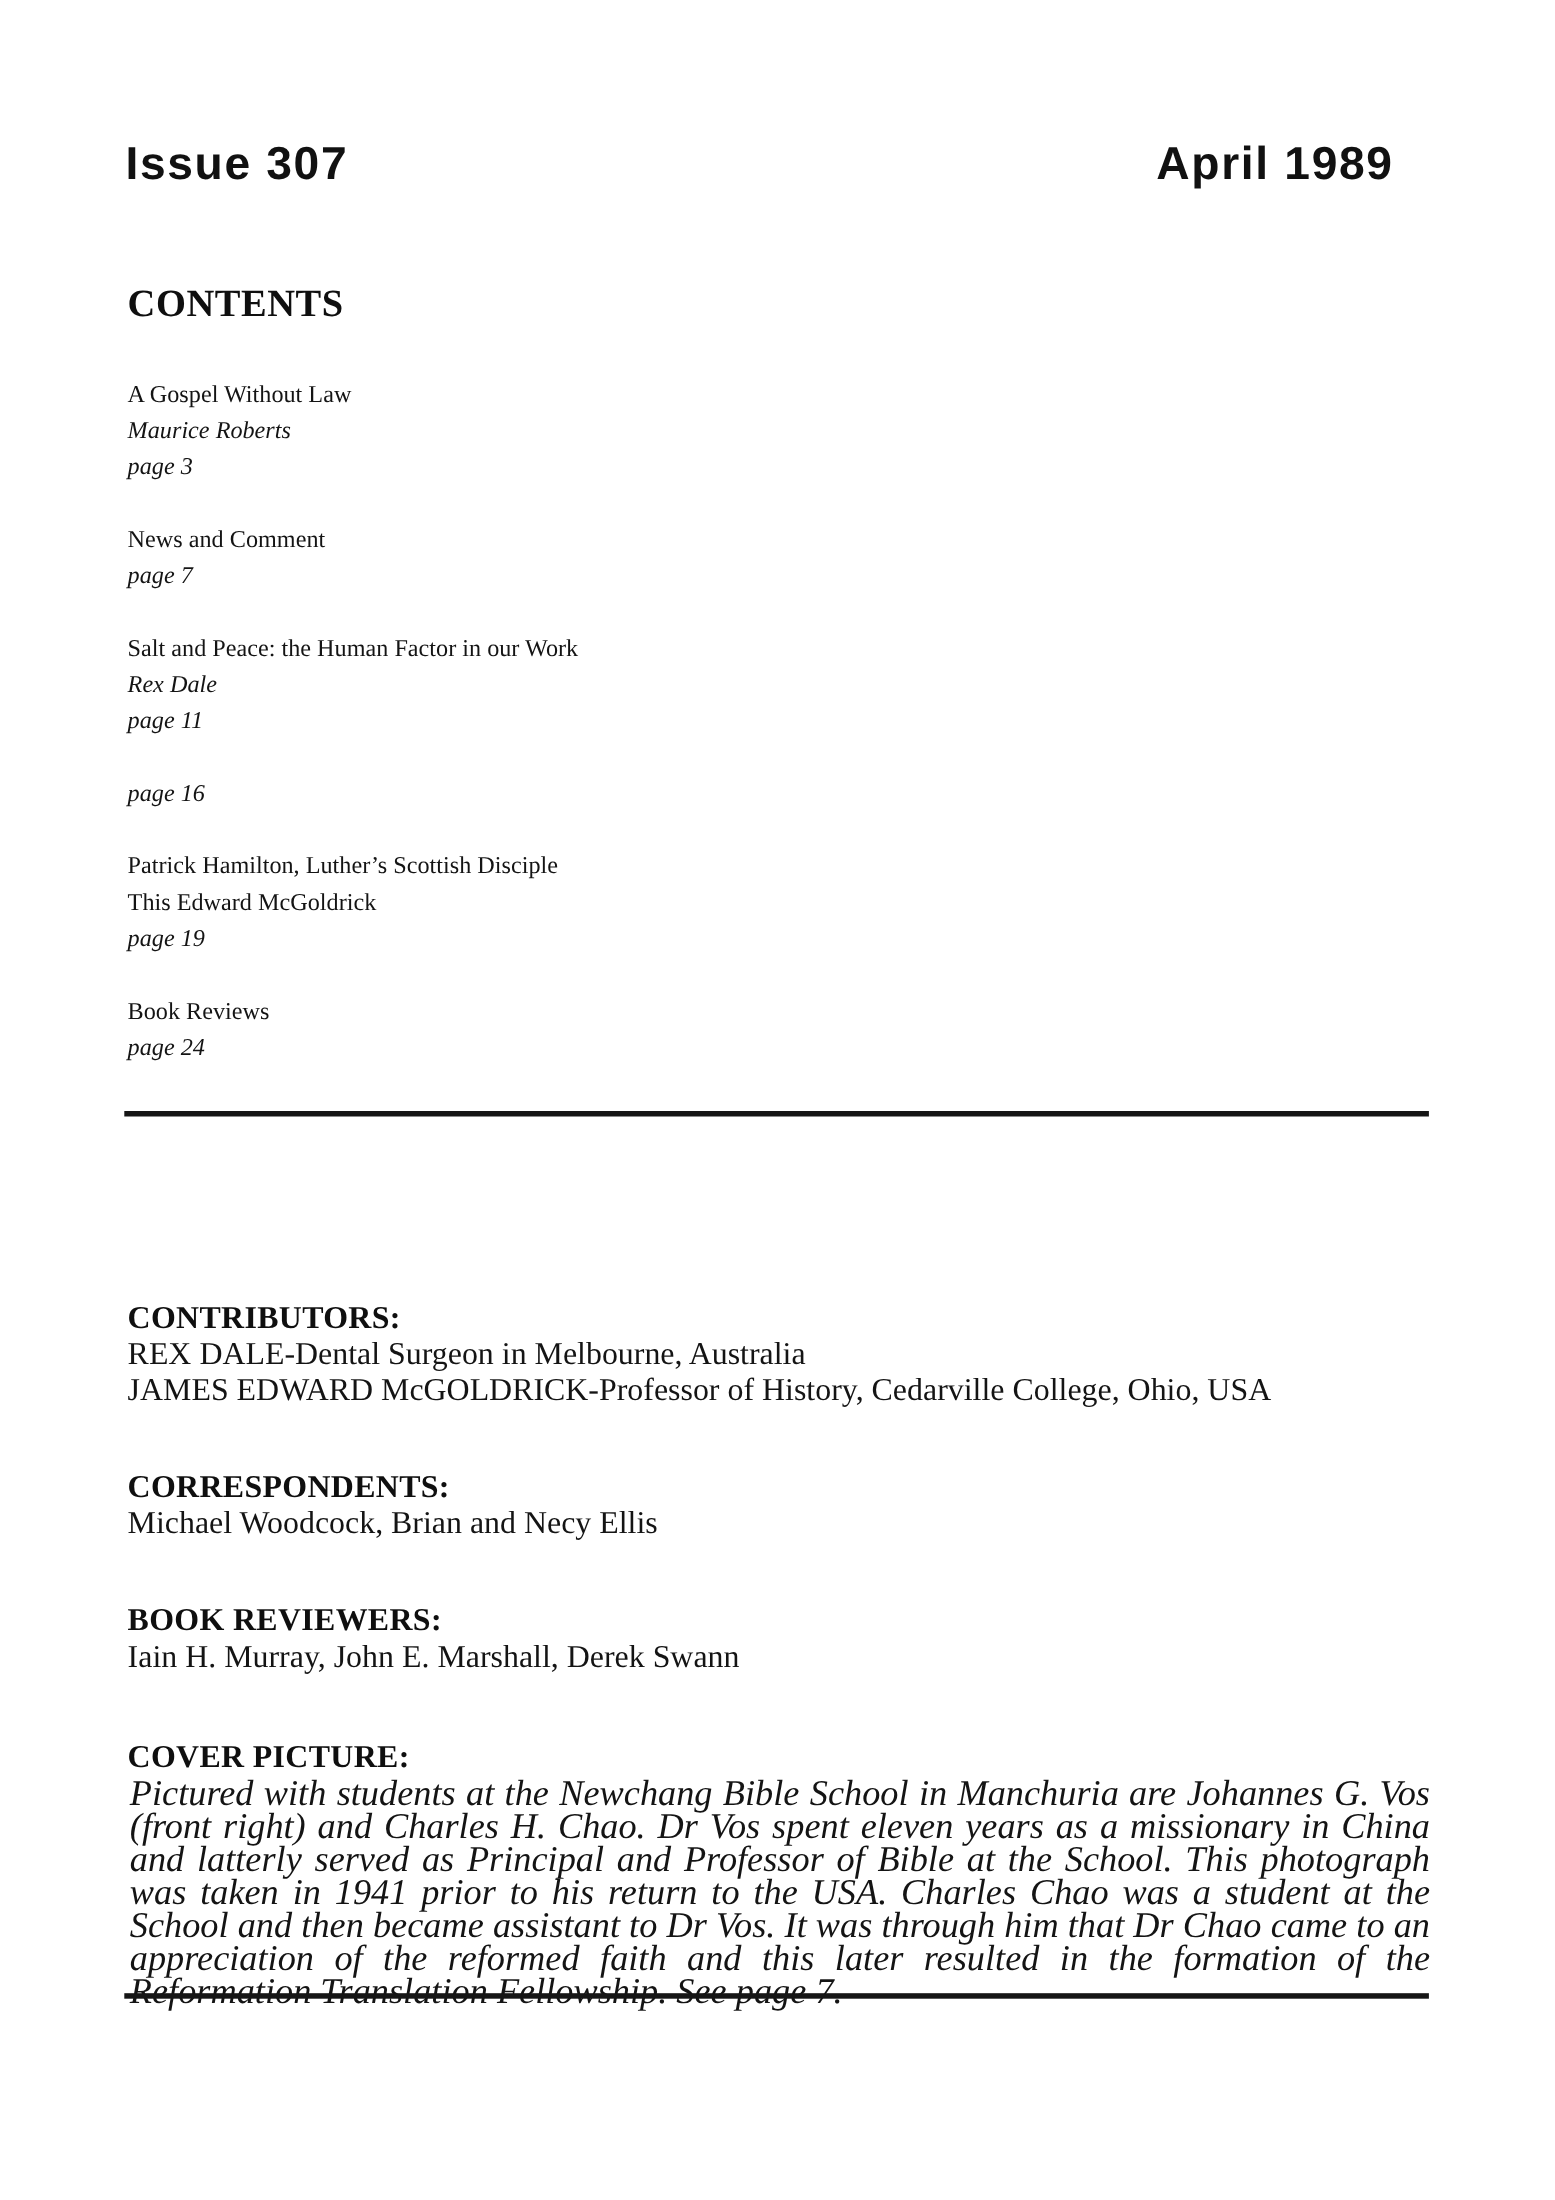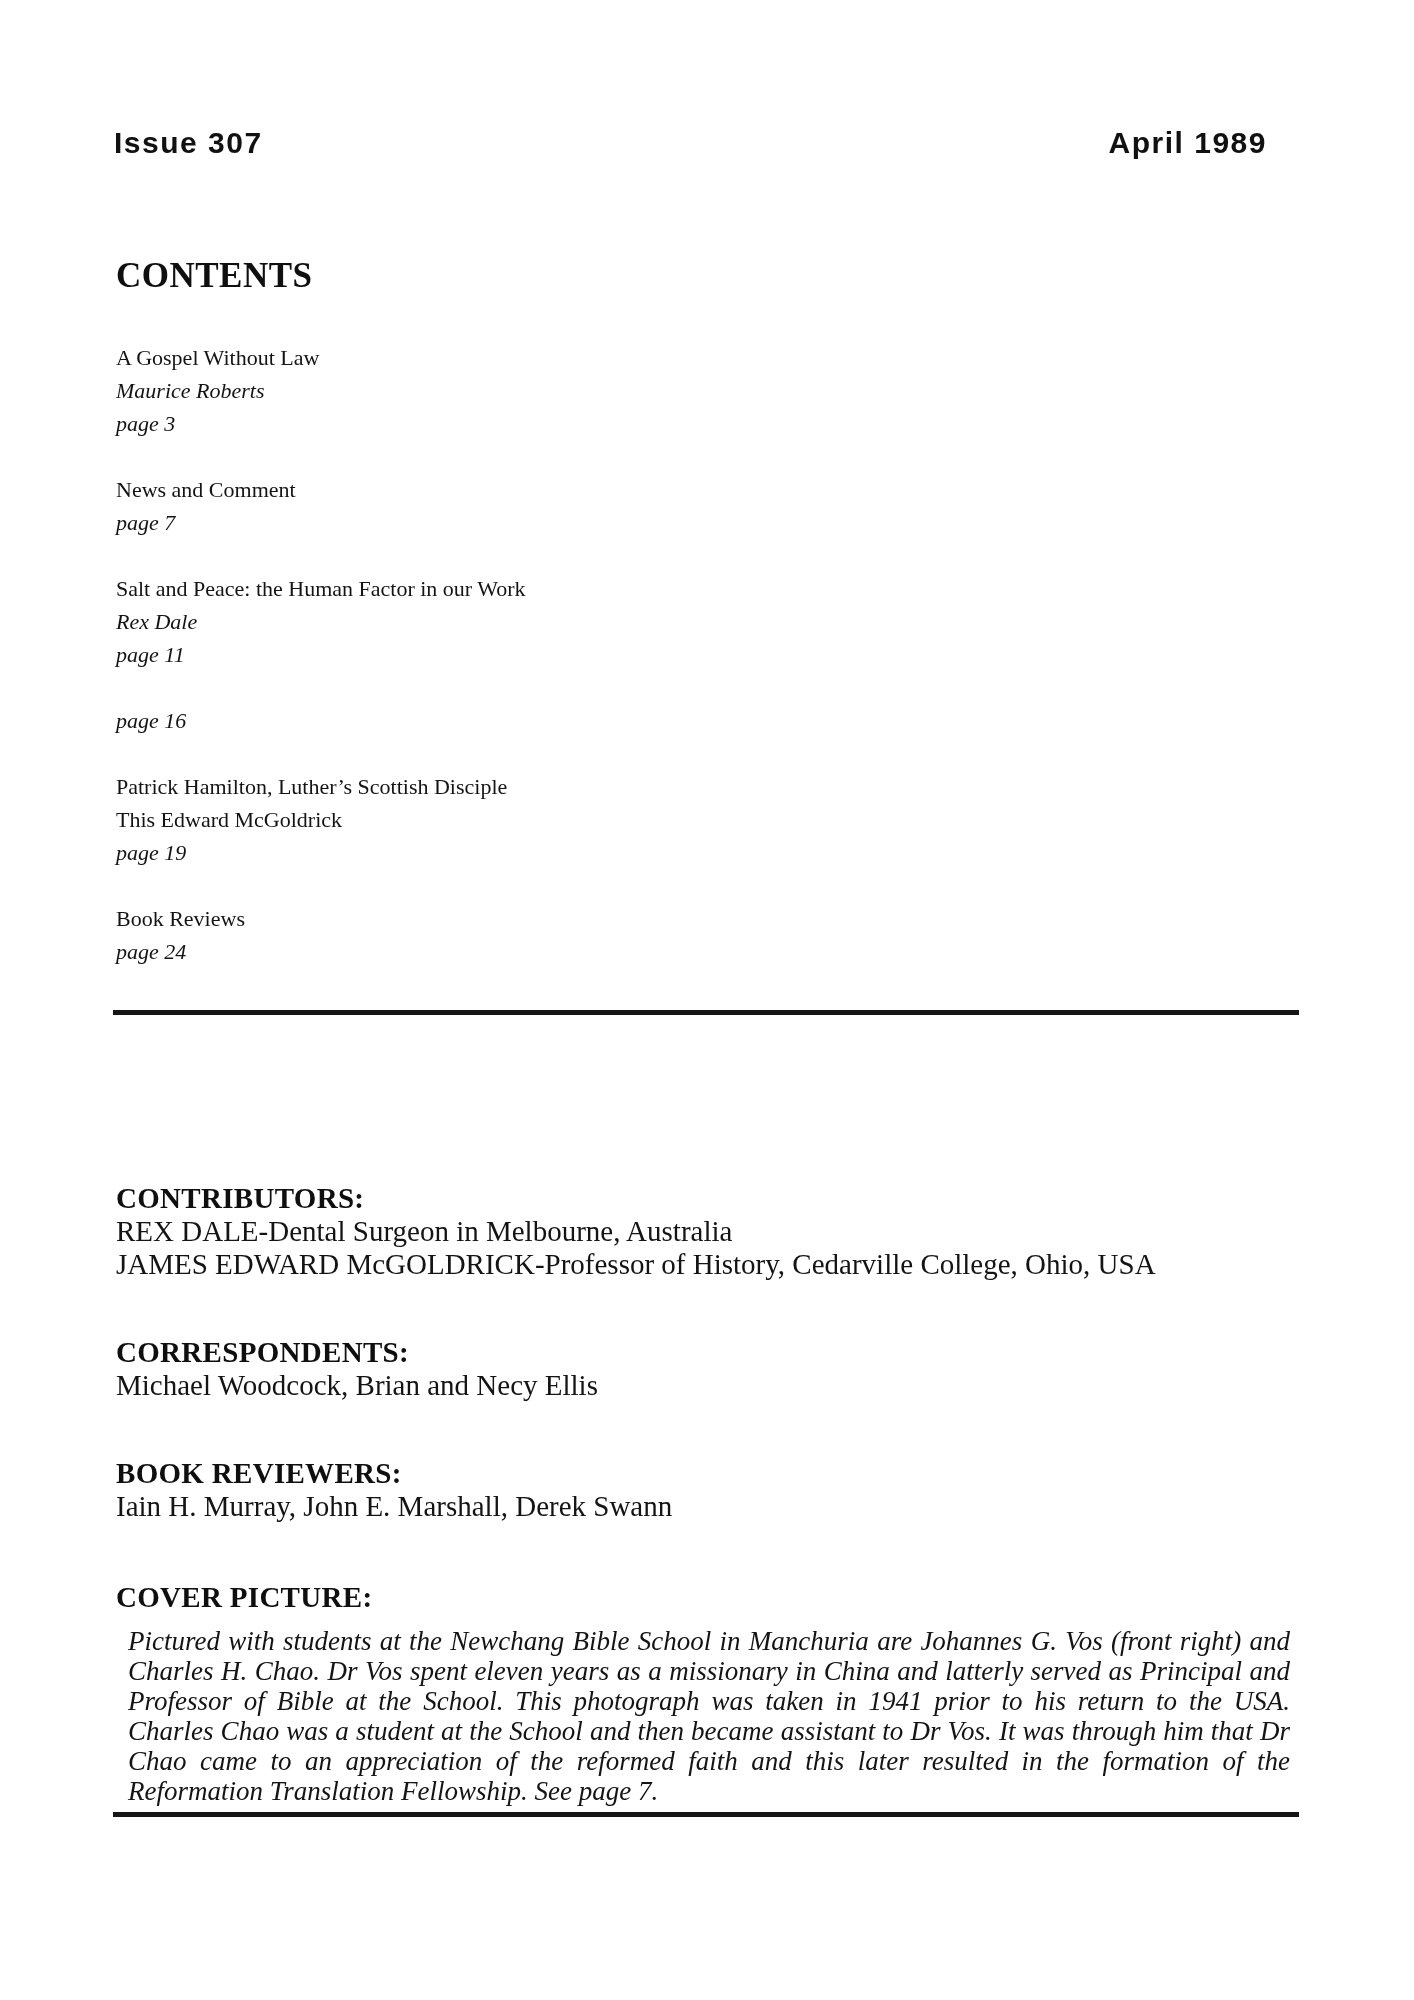--- a/index.html
+++ b/index.html
@@ -25,21 +25,21 @@
   .masthead {
     position: absolute;
     top: 128px;
     left: 114px;
     width: 1186px;
     display: flex;
     justify-content: space-between;
     align-items: baseline;
     font-family: "Liberation Sans", sans-serif;
     font-weight: 700;
-    font-size: 30px;
+    font-size: 42px;
     letter-spacing: 1.5px;
     line-height: 1;
     color: #111111;
   }
   .masthead .date { padding-right: 33px; }
 
   
   .toc {
     position: absolute;
     top: 254px;
@@ -94,22 +94,22 @@
     position: absolute;
     top: 1581px;
     left: 116px;
     width: 1186px;
   }
   .cover .h {
     font-size: 29px;
     line-height: 33px;
   }
   .cover .caption {
-    margin: 12px;
-    font-size: 27px;
+    margin: 2px;
+    font-size: 33px;
     line-height: 30px;
     font-style: italic;
     text-align: justify;
     text-justify: inter-word;
   }
 </style>
 </head>
 <body>
 
 <div class="page">

